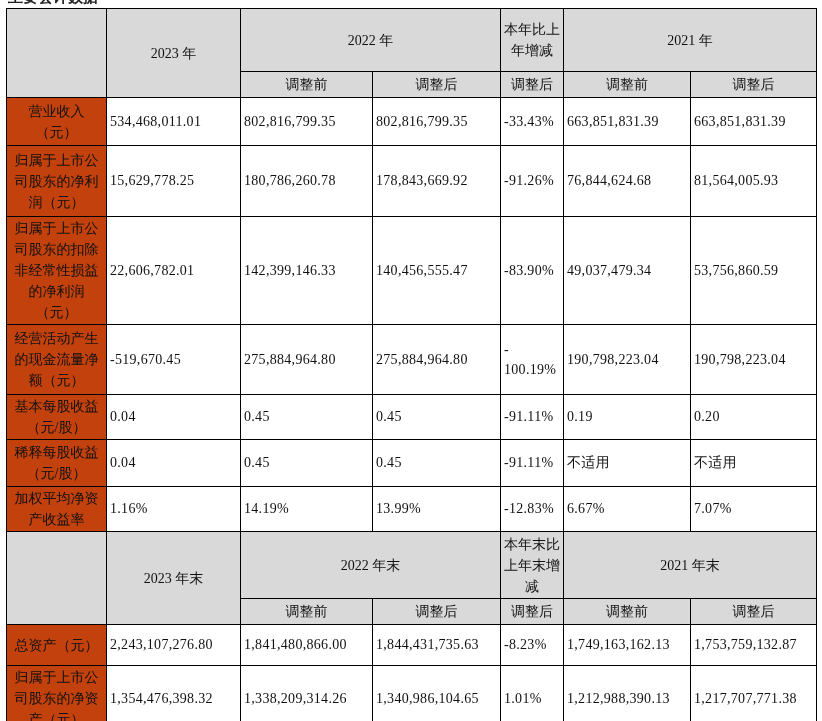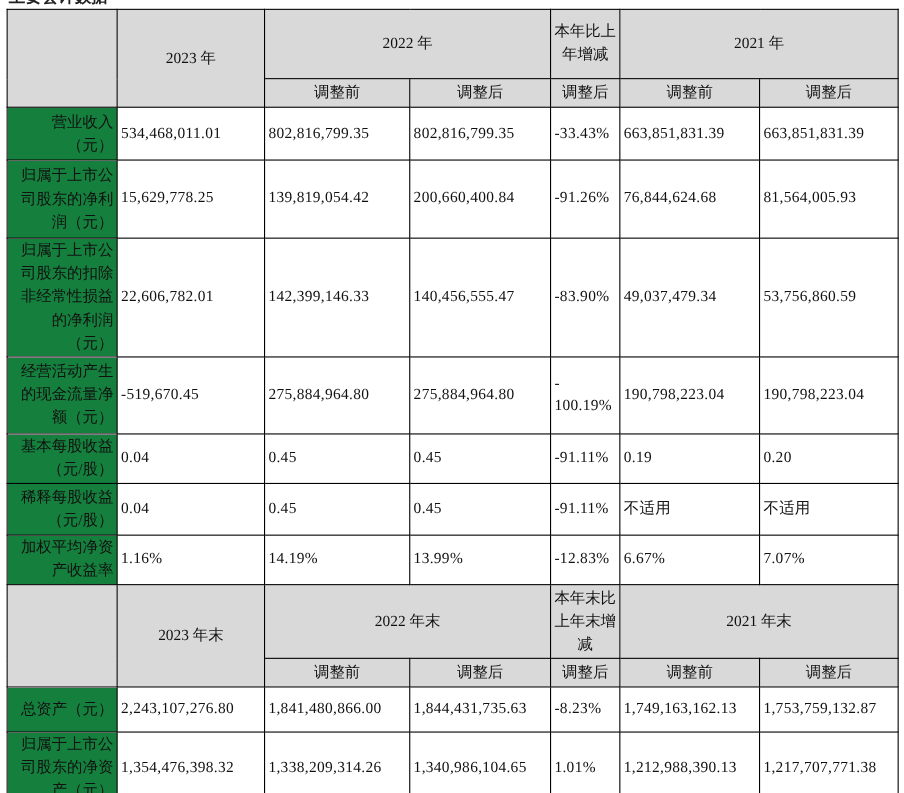--- a/index.html
+++ b/index.html
@@ -30,22 +30,22 @@
     padding:1px 3px;
     overflow:hidden;
     line-break:strict;
   }
   .hd {
     background:#d9d9d9;
     text-align:center;
     line-height:21px;
   }
   .lbl {
-    background:#15803d;
-    text-align:right;
+    background:#c2410c;
+    text-align:center;
     line-height:21px;
     padding-left:4px; padding-right:4px;
   }
   .num {
     letter-spacing:0.3px;
     line-height:20px;
     padding-right:4px;
   }
   col.c-label { width:100px; }
   col.c-2023  { width:134px; }
@@ -94,22 +94,22 @@
       <td class="num">534,468,011.01</td>
       <td class="num">802,816,799.35</td>
       <td class="num">802,816,799.35</td>
       <td class="num">-33.43%</td>
       <td class="num">663,851,831.39</td>
       <td class="num">663,851,831.39</td>
     </tr>
     <tr style="height:71px">
       <td class="lbl">归属于上市公司股东的净利润（元）</td>
       <td class="num">15,629,778.25</td>
-      <td class="num">139,819,054.42</td>
-      <td class="num">200,660,400.84</td>
+      <td class="num">180,786,260.78</td>
+      <td class="num">178,843,669.92</td>
       <td class="num">-91.26%</td>
       <td class="num">76,844,624.68</td>
       <td class="num">81,564,005.93</td>
     </tr>
     <tr style="height:102px">
       <td class="lbl">归属于上市公司股东的扣除非经常性损益的净利润（元）</td>
       <td class="num">22,606,782.01</td>
       <td class="num">142,399,146.33</td>
       <td class="num">140,456,555.47</td>
       <td class="num">-83.90%</td>

